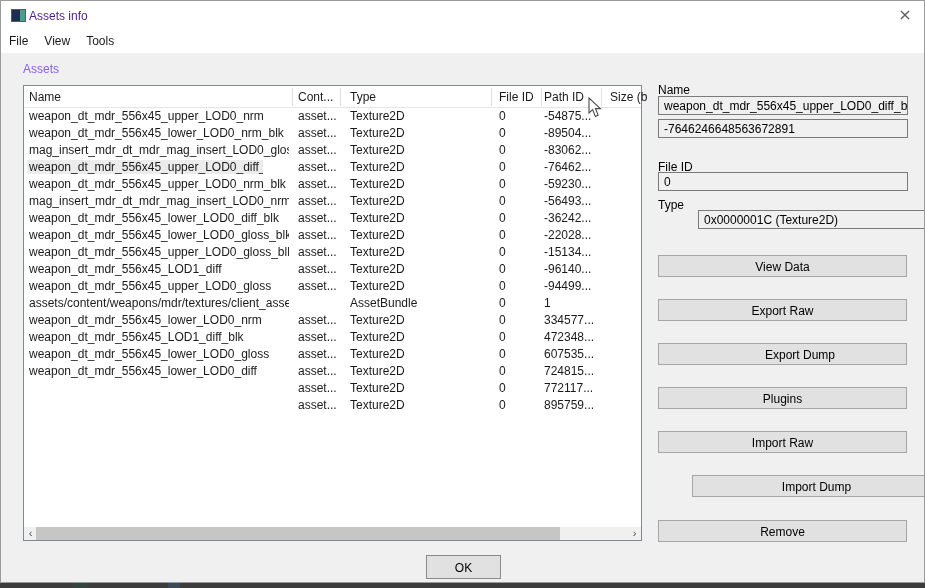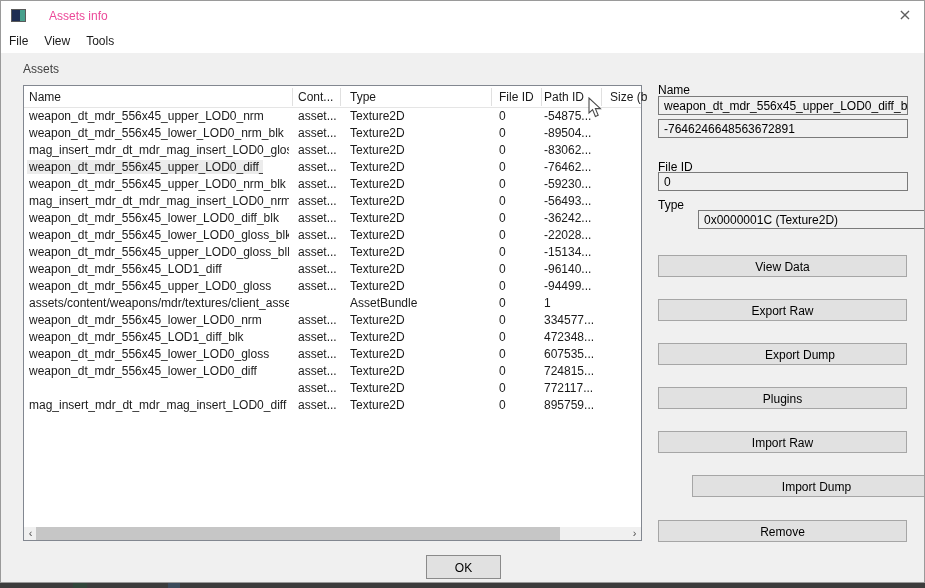--- a/index.html
+++ b/index.html
@@ -5,29 +5,29 @@
   * { margin:0; padding:0; box-sizing:border-box; }
   html,body { width:925px; height:588px; overflow:hidden; }
   body { font-family:"Liberation Sans","DejaVu Sans",sans-serif; font-size:12px; color:#1a1a1a; background:#f0f0f0; position:relative; }
 
   .window { position:absolute; left:0; top:0; width:925px; height:583px; background:#f0f0f0; border:1px solid #9a9a9a; overflow:hidden; }
 
   
   .titlebar { position:absolute; left:0; top:0; width:100%; height:30px; background:#ffffff; }
   .app-icon { position:absolute; left:10px; top:8px; width:15px; height:13px; border:1px solid #5a5a5a; background:#1e2d52; }
   .app-icon .teal { position:absolute; right:0; top:0; width:5px; height:100%; background:#47a08c; }
-  .title-text { position:absolute; left:48px; top:8px; color:#ec4899; }
+  .title-text { position:absolute; left:28px; top:8px; color:#4c1d95; }
   .close-btn { position:absolute; right:6px; top:2px; width:26px; height:24px; text-align:center; line-height:24px; color:#5f5f5f; font-size:16px; font-family:"DejaVu Sans",sans-serif; }
 
   
   .menubar { position:absolute; left:0; top:30px; width:100%; height:22px; background:#ffffff; display:flex; }
   .menu-item { padding:3px 8px 0 8px; height:22px; color:#1a1a1a;text-align:right; }
 
   
-  .group-label { position:absolute; left:22px; top:61px; color:#404040; }
+  .group-label { position:absolute; left:22px; top:61px; color:#8b5cf6; }
 
   
   .listview { position:absolute; left:22px; top:84px; width:619px; height:456px; background:#ffffff; border:1px solid #828790; }
   .lv-header { position:absolute; left:0; top:0; width:100%; height:22px; background:#ffffff; border-bottom:1px solid #e5e5e5; }
   .hdr-cell { position:absolute; top:4px; white-space:nowrap; overflow:hidden; color:#1a1a1a; }
   .hdr-sep { position:absolute; top:2px; width:1px; height:18px; background:#e0e0e0; }
   .lv-body { position:absolute; left:0; top:22px; width:100%; }
   .lv-row { position:relative; height:17px; width:100%; }
   .lv-cell { position:absolute; top:1px; white-space:nowrap; overflow:hidden; color:#1a1a1a; }
   .c-name   { left:5px;   width:260px; }
@@ -207,21 +207,20 @@
           <div class="lv-cell c-fileid">0</div>
           <div class="lv-cell c-pathid">724815...</div>
         </div>
         <div class="lv-row">
           <div class="lv-cell c-cont">asset...</div>
           <div class="lv-cell c-type">Texture2D</div>
           <div class="lv-cell c-fileid">0</div>
           <div class="lv-cell c-pathid">772117...</div>
         </div>
         <div class="lv-row">
-          <div class="lv-cell c-name">mag_insert_mdr_dt_mdr_mag_insert_LOD0_diff</div>
           <div class="lv-cell c-cont">asset...</div>
           <div class="lv-cell c-type">Texture2D</div>
           <div class="lv-cell c-fileid">0</div>
           <div class="lv-cell c-pathid">895759...</div>
         </div>
       </div>
     <div class="hscroll">
       <div class="hs-arrow left">‹</div>
       <div class="hs-thumb"></div>
       <div class="hs-arrow right">›</div>

